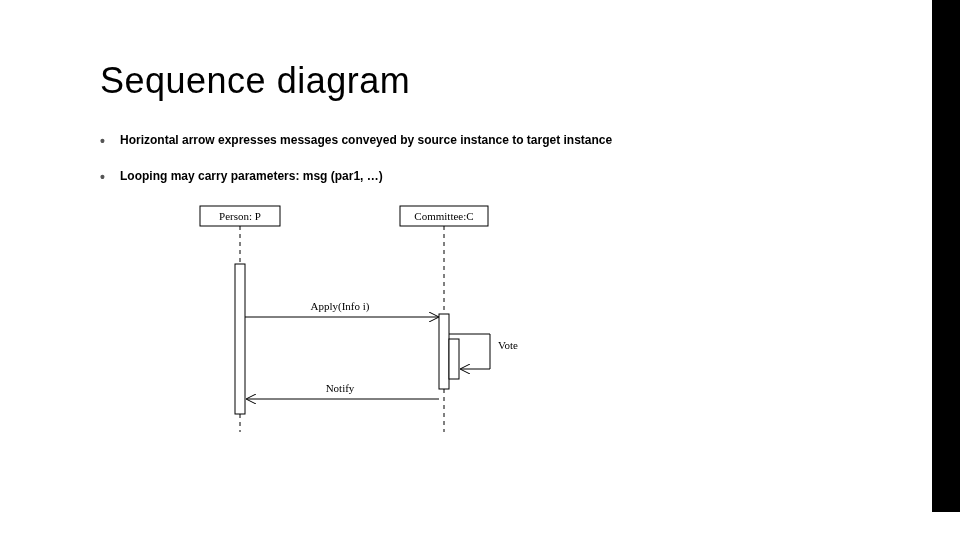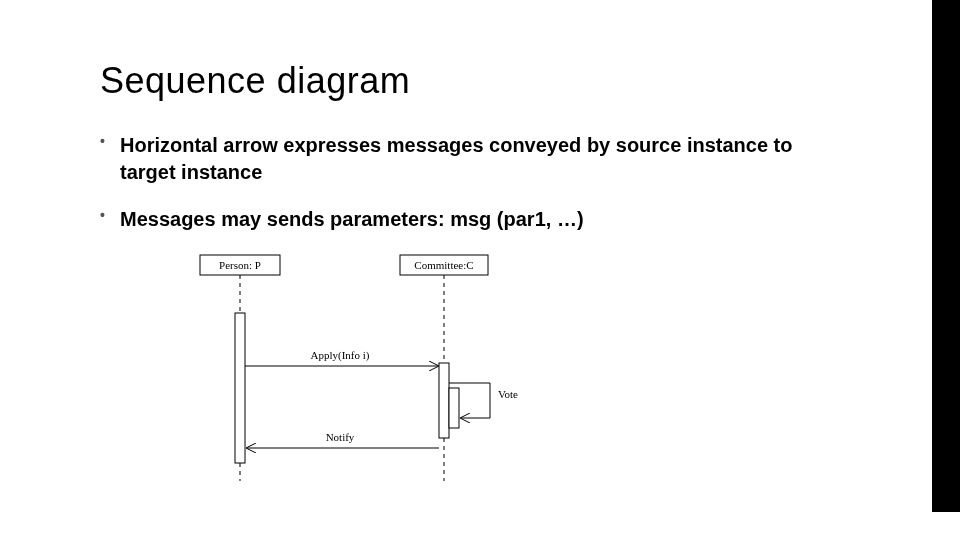--- a/index.html
+++ b/index.html
@@ -2,41 +2,41 @@
 <html><head>
 <meta charset="utf-8">
 <style>
   * { box-sizing: border-box; margin: 0; padding: 0; }
   html, body { width: 960px; height: 540px; background: #fff; font-family: Arial, Helvetica, sans-serif; }
   .page { display: flex; width: 960px; height: 512px; }
   .content { flex: 1; padding: 60px 80px 10px 100px; position: relative; }
   .sidebar { width: 28px; background: #000; }
   .title { font-size: 36px; font-weight: 400; margin-bottom: 30px; letter-spacing: 0.5px; }
   .bullets { list-style: none; }
-  .bullets li { font-size: 20px; font-weight: 700; margin-bottom: 20px; padding-left: 20px; position: relative; line-height: 1.35; }
+  .bullets li { font-size: 12px; font-weight: 700; margin-bottom: 20px; padding-left: 20px; position: relative; line-height: 1.35; }
   .bullets li::before { content: "•"; position: absolute; left: 0; top: 0; font-size: 14px; color: #555; }
   .diagram-wrap { margin-left: 80px; }
   svg { display: block; }
   .uml-box { fill: #fff; stroke: #000; stroke-width: 1; }
   .uml-text { font-family: "Times New Roman", serif; font-size: 11px; }
   .lifeline { stroke: #000; stroke-width: 1; stroke-dasharray: 4 4; }
   .activation { fill: #fff; stroke: #000; stroke-width: 1; }
   .msgline { stroke: #000; stroke-width: 1; }
 </style>
 </head>
 <body>
 
 <div class="page">
   <div class="content">
 
     <h1 class="title">Sequence diagram</h1>
 
     <ul class="bullets">
       <li>Horizontal arrow expresses messages conveyed by source instance to target instance</li>
-      <li>Messages may sends parameters: msg (par1, …)</li>
+      <li>Looping may carry parameters: msg (par1, …)</li>
     </ul>
 
     <div class="diagram-wrap">
       <svg width="420" height="230">
         <defs>
           <marker id="arrowclosed" markerWidth="10" markerHeight="8" refX="9" refY="4" orient="auto">
             <path d="M0,0 L10,4 L0,8 Z" fill="#000"></path>
           </marker>
           <marker id="arrowopen" markerWidth="10" markerHeight="10" refX="9" refY="5" orient="auto">
             <path d="M0,0 L10,5 L0,10" fill="none" stroke="#000" stroke-width="1"></path>

